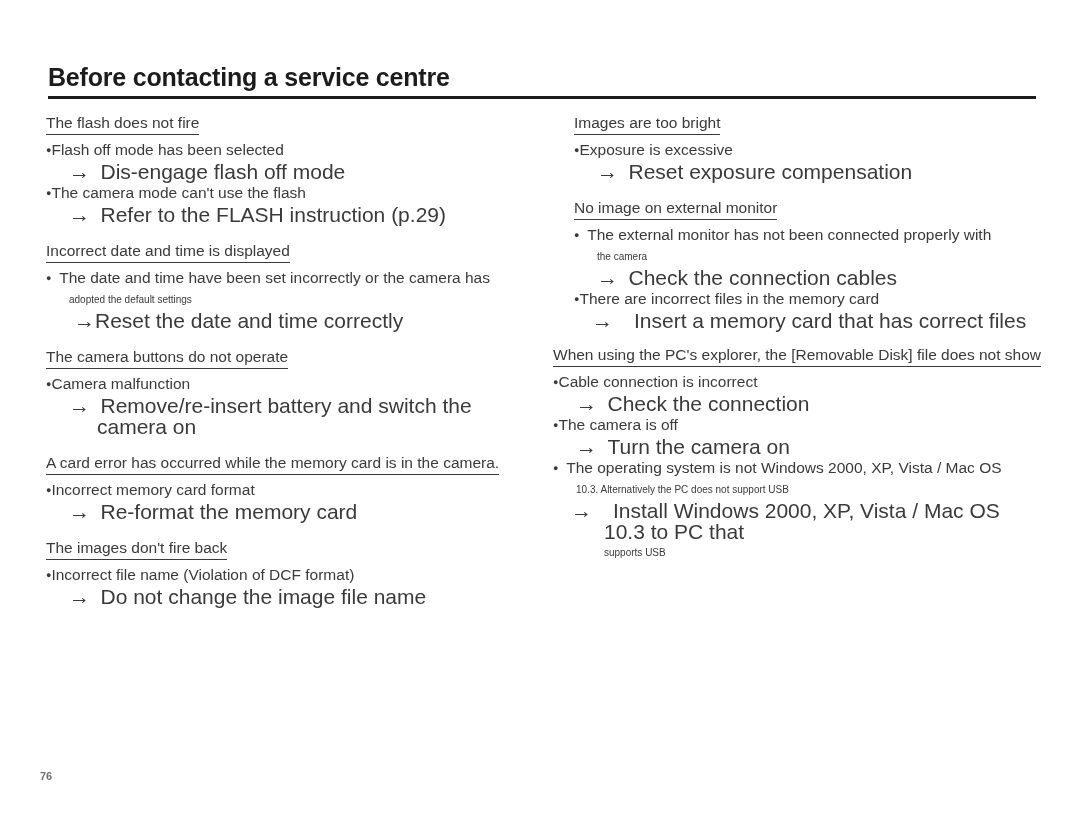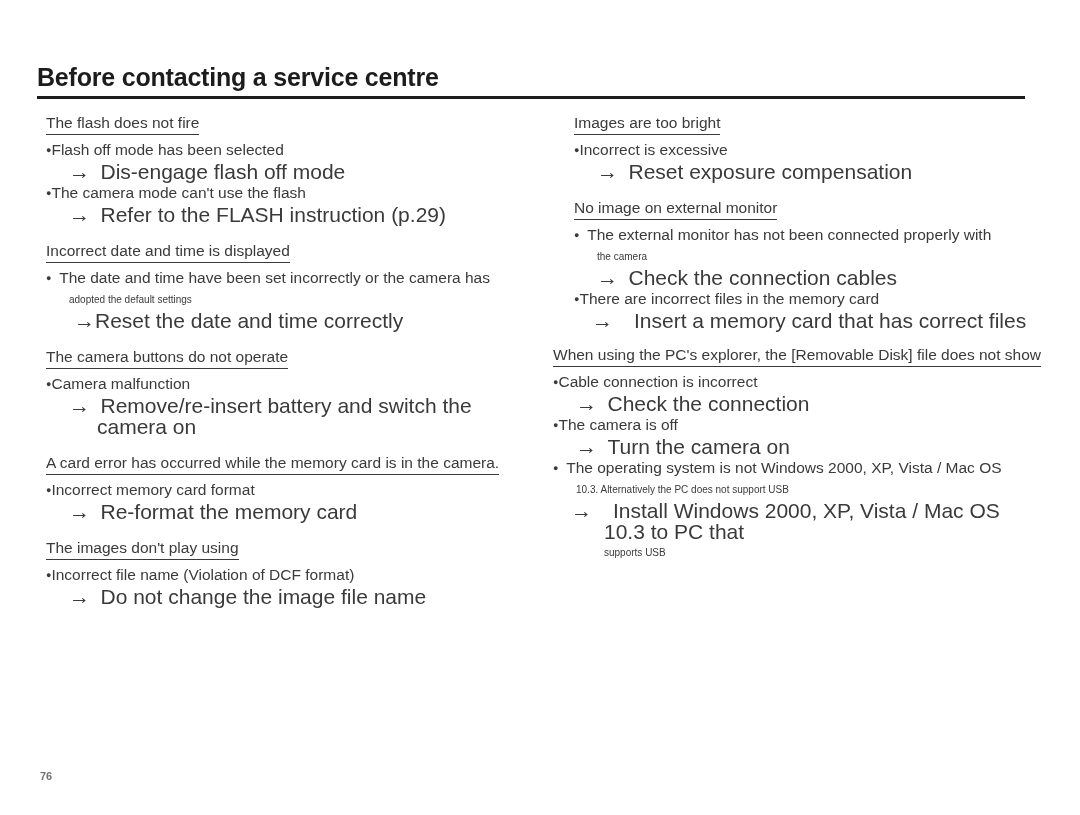--- a/index.html
+++ b/index.html
@@ -19,21 +19,21 @@
   .page {
     position: absolute;
     left: 0; top: 0;
     width: 1080px;
     height: 815px;
   }
 
   
   .title-block {
     position: absolute;
-    left: 37px;
+    left: 48px;
     top: 62px;
     width: 990px;
   }
   .page-title {
     font-size: 25px;
     font-weight: bold;
     color: #1c1c1c;
     letter-spacing: -0.2px;
     line-height: 30px;
     margin: 0;
@@ -128,25 +128,25 @@
   <div class="title-block">
     <h1 class="page-title">Before contacting a service centre</h1>
     <div class="title-rule"></div>
   </div>
 
   <div class="col col-left">
       <div class="section"><div class="sec-head">The flash does not fire</div><p class="bullet"><span class="bullet-glyph" style="font-size: 9px; vertical-align: 2px;">●</span><span>Flash off mode has been selected</span></p><p class="arrow"><span>→</span><span> Dis-engage flash off mode</span></p><p class="bullet"><span class="bullet-glyph" style="font-size: 9px; vertical-align: 2px;">●</span><span>The camera mode can't use the flash</span></p><p class="arrow"><span>→</span><span> Refer to the FLASH instruction (p.29)</span></p></div>
       <div class="section"><div class="sec-head">Incorrect date and time is displayed</div><p class="bullet wide"><span class="bullet-glyph" style="font-size: 9px; vertical-align: 2px;">●</span><span> The date and time have been set incorrectly or the camera has</span></p><p class="cont"><span>adopted the default settings</span></p><p class="arrow tight"><span>→</span><span>Reset the date and time correctly</span></p></div>
       <div class="section"><div class="sec-head">The camera buttons do not operate</div><p class="bullet"><span class="bullet-glyph" style="font-size: 9px; vertical-align: 2px;">●</span><span>Camera malfunction</span></p><p class="arrow"><span>→</span><span> Remove/re-insert battery and switch the camera on</span></p></div>
       <div class="section"><div class="sec-head">A card error has occurred while the memory card is in the camera.</div><p class="bullet"><span class="bullet-glyph" style="font-size: 9px; vertical-align: 2px;">●</span><span>Incorrect memory card format</span></p><p class="arrow"><span>→</span><span> Re-format the memory card</span></p></div>
-      <div class="section"><div class="sec-head">The images don't play using</div><p class="bullet"><span class="bullet-glyph" style="font-size: 9px; vertical-align: 2px;">●</span><span>Incorrect file name (Violation of DCF format)</span></p><p class="arrow"><span>→</span><span> Do not change the image file name</span></p></div>
+      <div class="section"><div class="sec-head">The images don't fire back</div><p class="bullet"><span class="bullet-glyph" style="font-size: 9px; vertical-align: 2px;">●</span><span>Incorrect file name (Violation of DCF format)</span></p><p class="arrow"><span>→</span><span> Do not change the image file name</span></p></div>
     </div>
 
   <div class="col col-right">
-      <div class="section"><div class="sec-head">Images are too bright</div><p class="bullet"><span class="bullet-glyph" style="font-size: 9px; vertical-align: 2px;">●</span><span>Incorrect is excessive</span></p><p class="arrow"><span>→</span><span> Reset exposure compensation</span></p></div>
+      <div class="section"><div class="sec-head">Images are too bright</div><p class="bullet"><span class="bullet-glyph" style="font-size: 9px; vertical-align: 2px;">●</span><span>Exposure is excessive</span></p><p class="arrow"><span>→</span><span> Reset exposure compensation</span></p></div>
       <div class="section"><div class="sec-head">No image on external monitor</div><p class="bullet wide"><span class="bullet-glyph" style="font-size: 9px; vertical-align: 2px;">●</span><span> The external monitor has not been connected properly with</span></p><p class="cont"><span>the camera</span></p><p class="arrow"><span>→</span><span> Check the connection cables</span></p><p class="bullet"><span class="bullet-glyph" style="font-size: 9px; vertical-align: 2px;">●</span><span>There are incorrect files in the memory card</span></p><p class="arrow loose"><span>→</span><span>  Insert a memory card that has correct files</span></p></div>
     </div>
 
   <div class="fullwidth-section">
       <div class="section"><div class="sec-head long" style="white-space: nowrap;">When using the PC's explorer, the [Removable Disk] file does not show</div><p class="bullet"><span class="bullet-glyph" style="font-size: 9px; vertical-align: 2px;">●</span><span>Cable connection is incorrect</span></p><p class="arrow"><span>→</span><span> Check the connection</span></p><p class="bullet"><span class="bullet-glyph" style="font-size: 9px; vertical-align: 2px;">●</span><span>The camera is off</span></p><p class="arrow"><span>→</span><span> Turn the camera on</span></p><p class="bullet wide"><span class="bullet-glyph" style="font-size: 9px; vertical-align: 2px;">●</span><span> The operating system is not Windows 2000, XP, Vista / Mac OS</span></p><p class="cont"><span>10.3. Alternatively the PC does not support USB</span></p><p class="arrow loose"><span>→</span><span>  Install Windows 2000, XP, Vista / Mac OS 10.3 to PC that</span></p><p class="cont deep"><span>supports USB</span></p></div>
     </div>
 
   <div class="page-number">76</div>
 
 </div>

